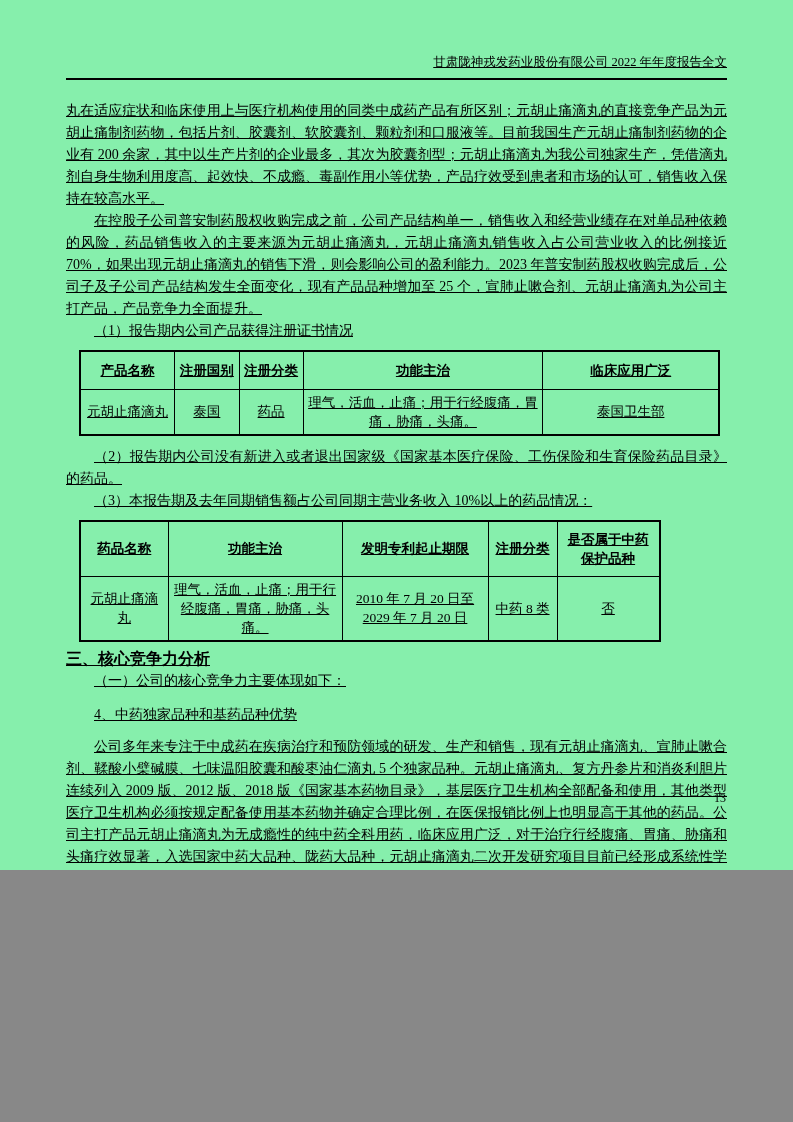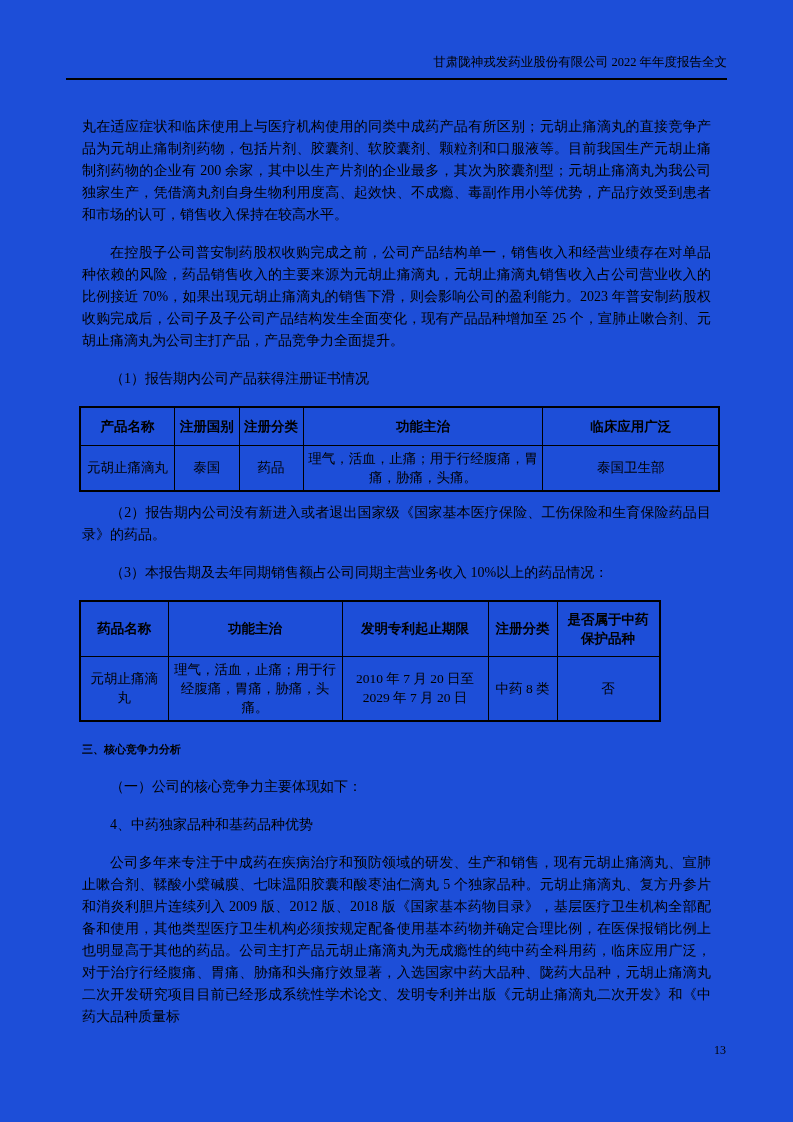--- a/index.html
+++ b/index.html
@@ -1,48 +1,48 @@
 <!DOCTYPE html>
 <html><head>
 <meta charset="utf-8">
 <style>
   * { margin: 0; padding: 0; box-sizing: border-box; }
   html, body { background: #888; }
   .page {
-    width: 793px; height: 1122px; background: #1d4ed8; color: #000;
+    width: 793px; height: 870px; background: #86efac; color: #000;
     font-family: "Liberation Serif", "DejaVu Serif", serif;
-    position: relative; overflow: hidden;
+    position: relative; overflow: hidden; text-decoration: underline;
   }
   .margins { padding: 0 66px; }
   .doc-header {
     padding-top: 54px; padding-bottom: 7px;
     text-align: right; font-size: 12.5px;
     border-bottom: 2px solid #000;
   }
   .content { padding-top: 20px; font-size: 14px; line-height: 22px; text-align: justify; }
-  .content p { margin: 16px; text-indent: 2em; }
+  .content p { margin: 0; text-indent: 2em; }
   .content p.noindent { text-indent: 0; }
   table {
     border-collapse: collapse; width: 97%;
     margin: 8px 0 6px 13px;
     font-size: 13.5px; line-height: 19px;
     border: 2px solid #000;
   }
   th, td { border: 1px solid #000; text-align: center; vertical-align: middle; padding: 3px 4px; }
   th { font-weight: bold; }
   #table1 { }
   #table1 th, #table1 td { height: 38px; }
   #table1 td { height: 46px; }
   #table2 { width: 88%; }
   #table2 th { height: 55px; }
   #table2 td { height: 64px; }
   .prewrap { white-space: pre-line; }
   .section-heading {
     font-family: "Liberation Sans", "DejaVu Sans", sans-serif;
-    font-weight: bold; font-size: 11px;
+    font-weight: bold; font-size: 16px;
     margin: 28px 0 18px 0; text-indent: 0 !important;
   }
   .sub1 { margin-bottom: 12px !important; }
   .sub2 { margin-bottom: 10px !important; }
   .after-table { margin-top: 10px !important; }
   .page-number {
     position: absolute; right: 67px; bottom: 64px;
     font-size: 12px;
   }
 </style>

